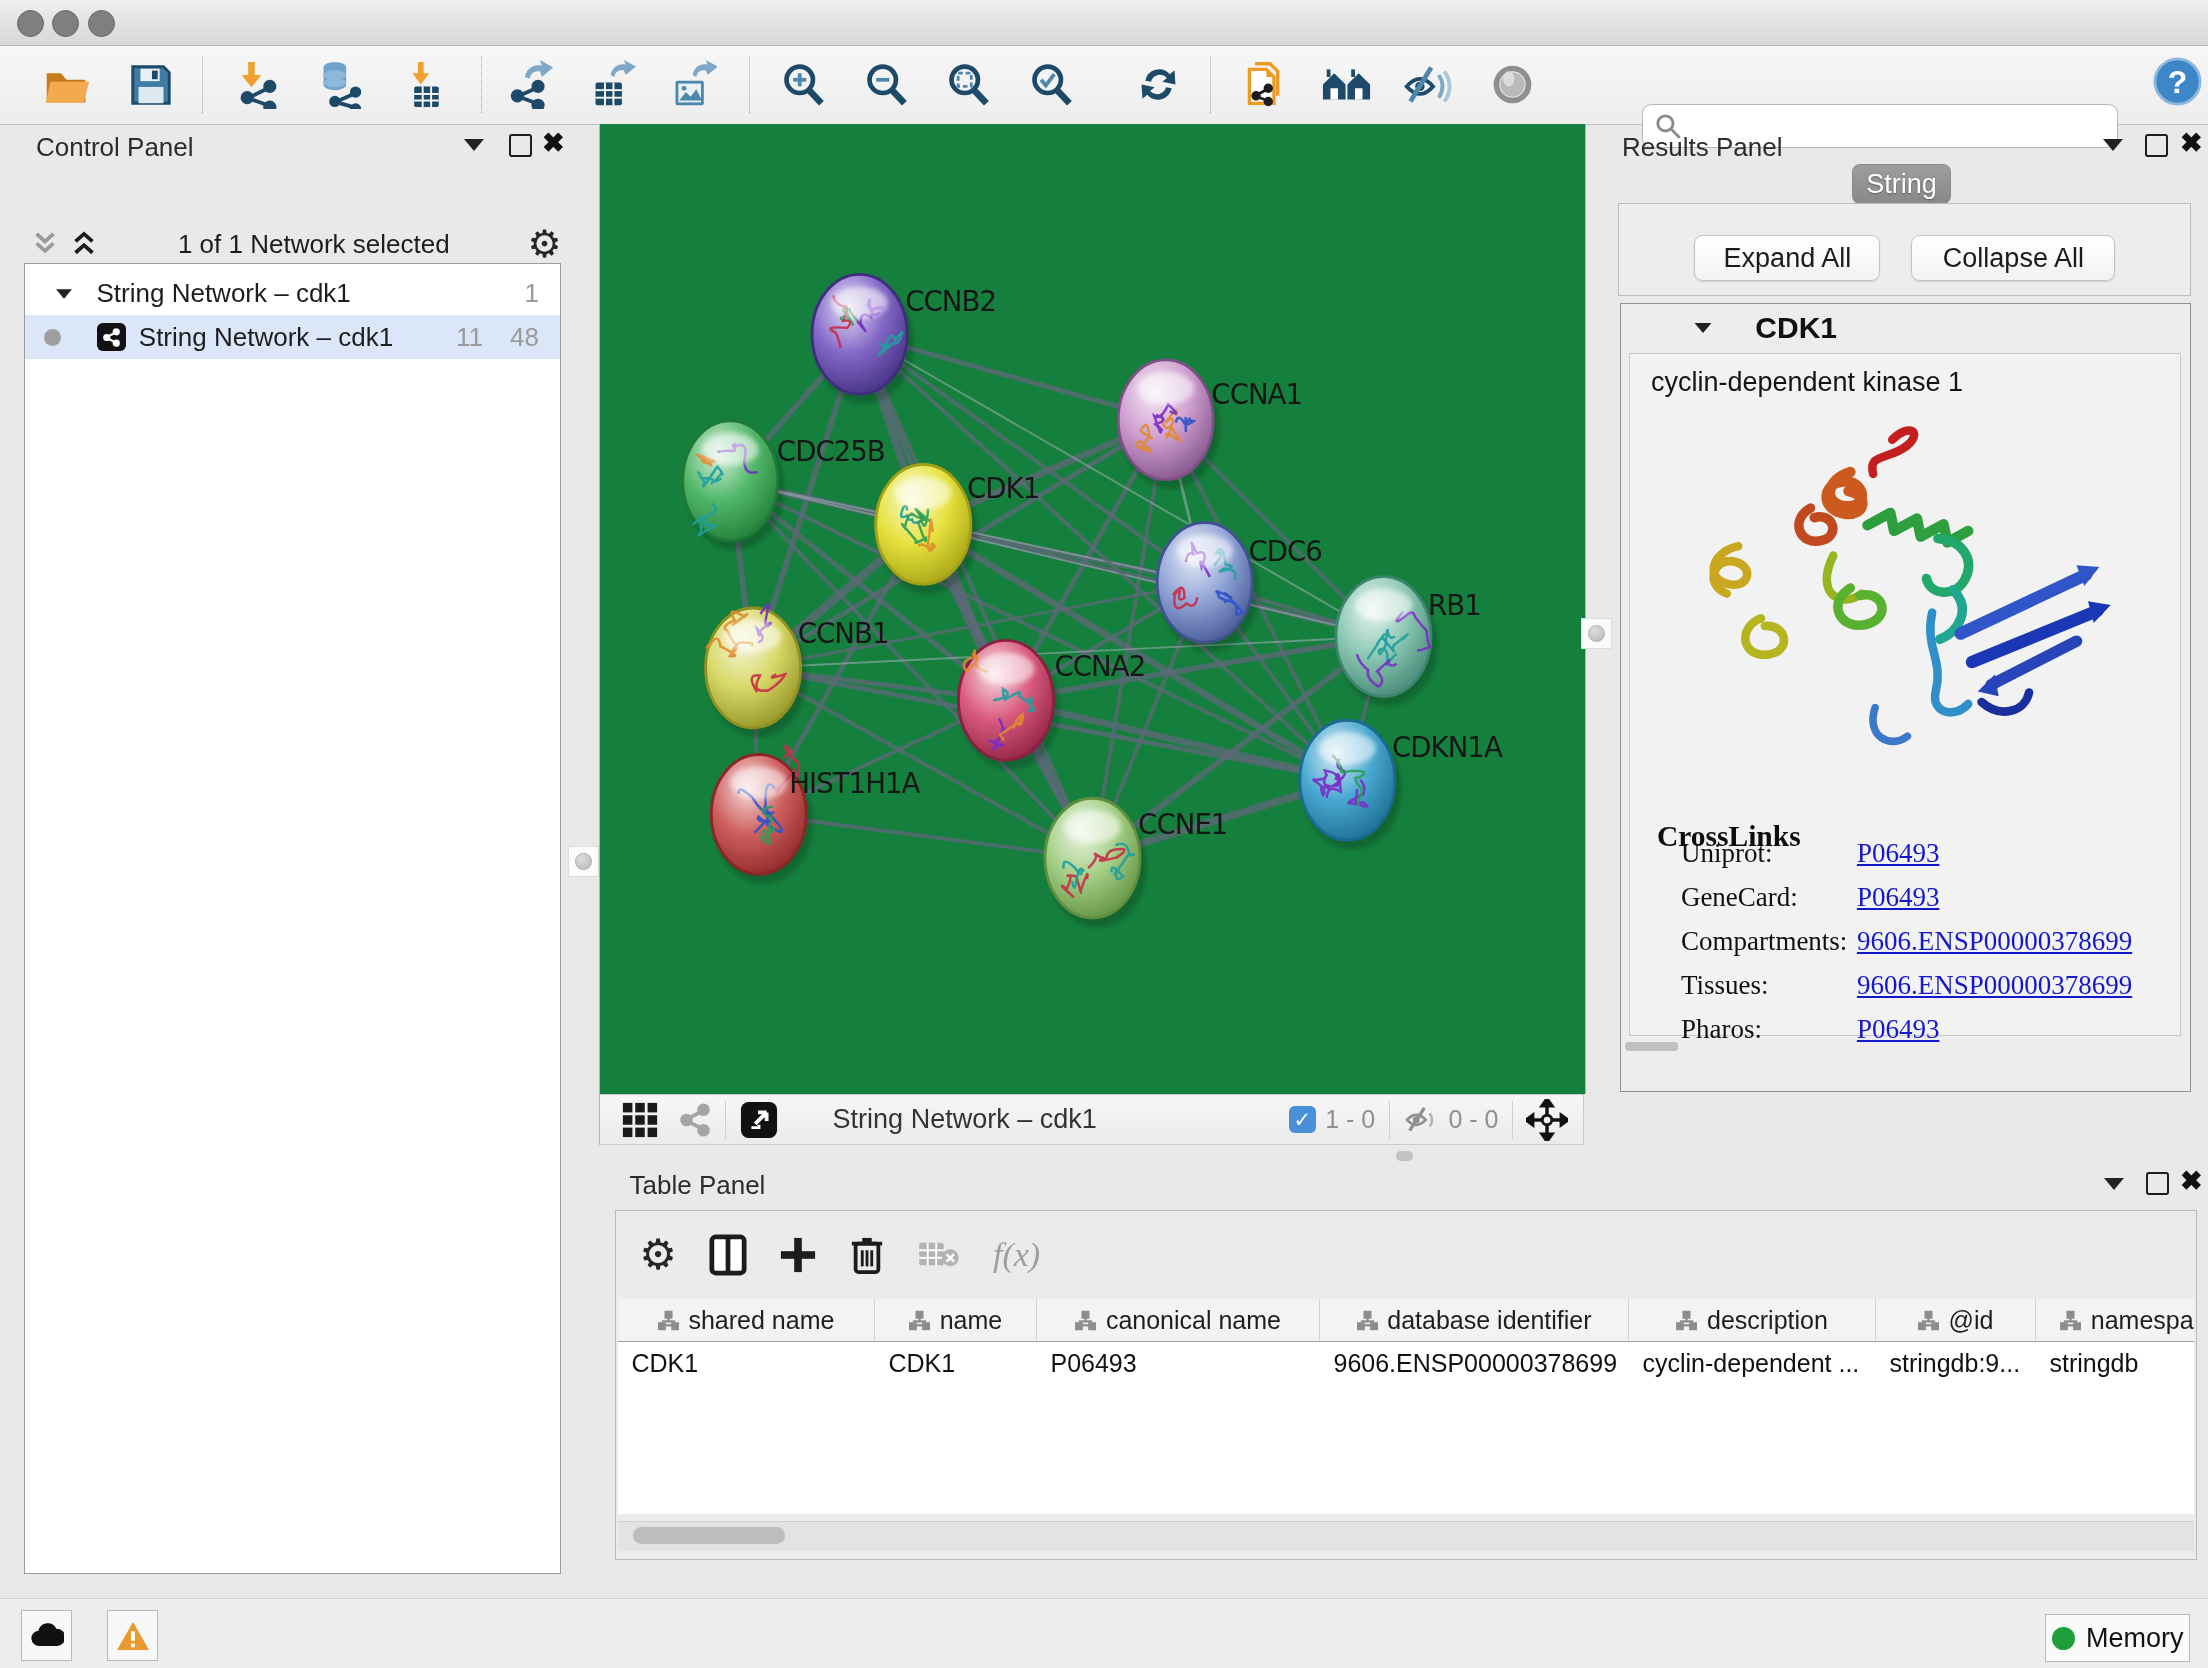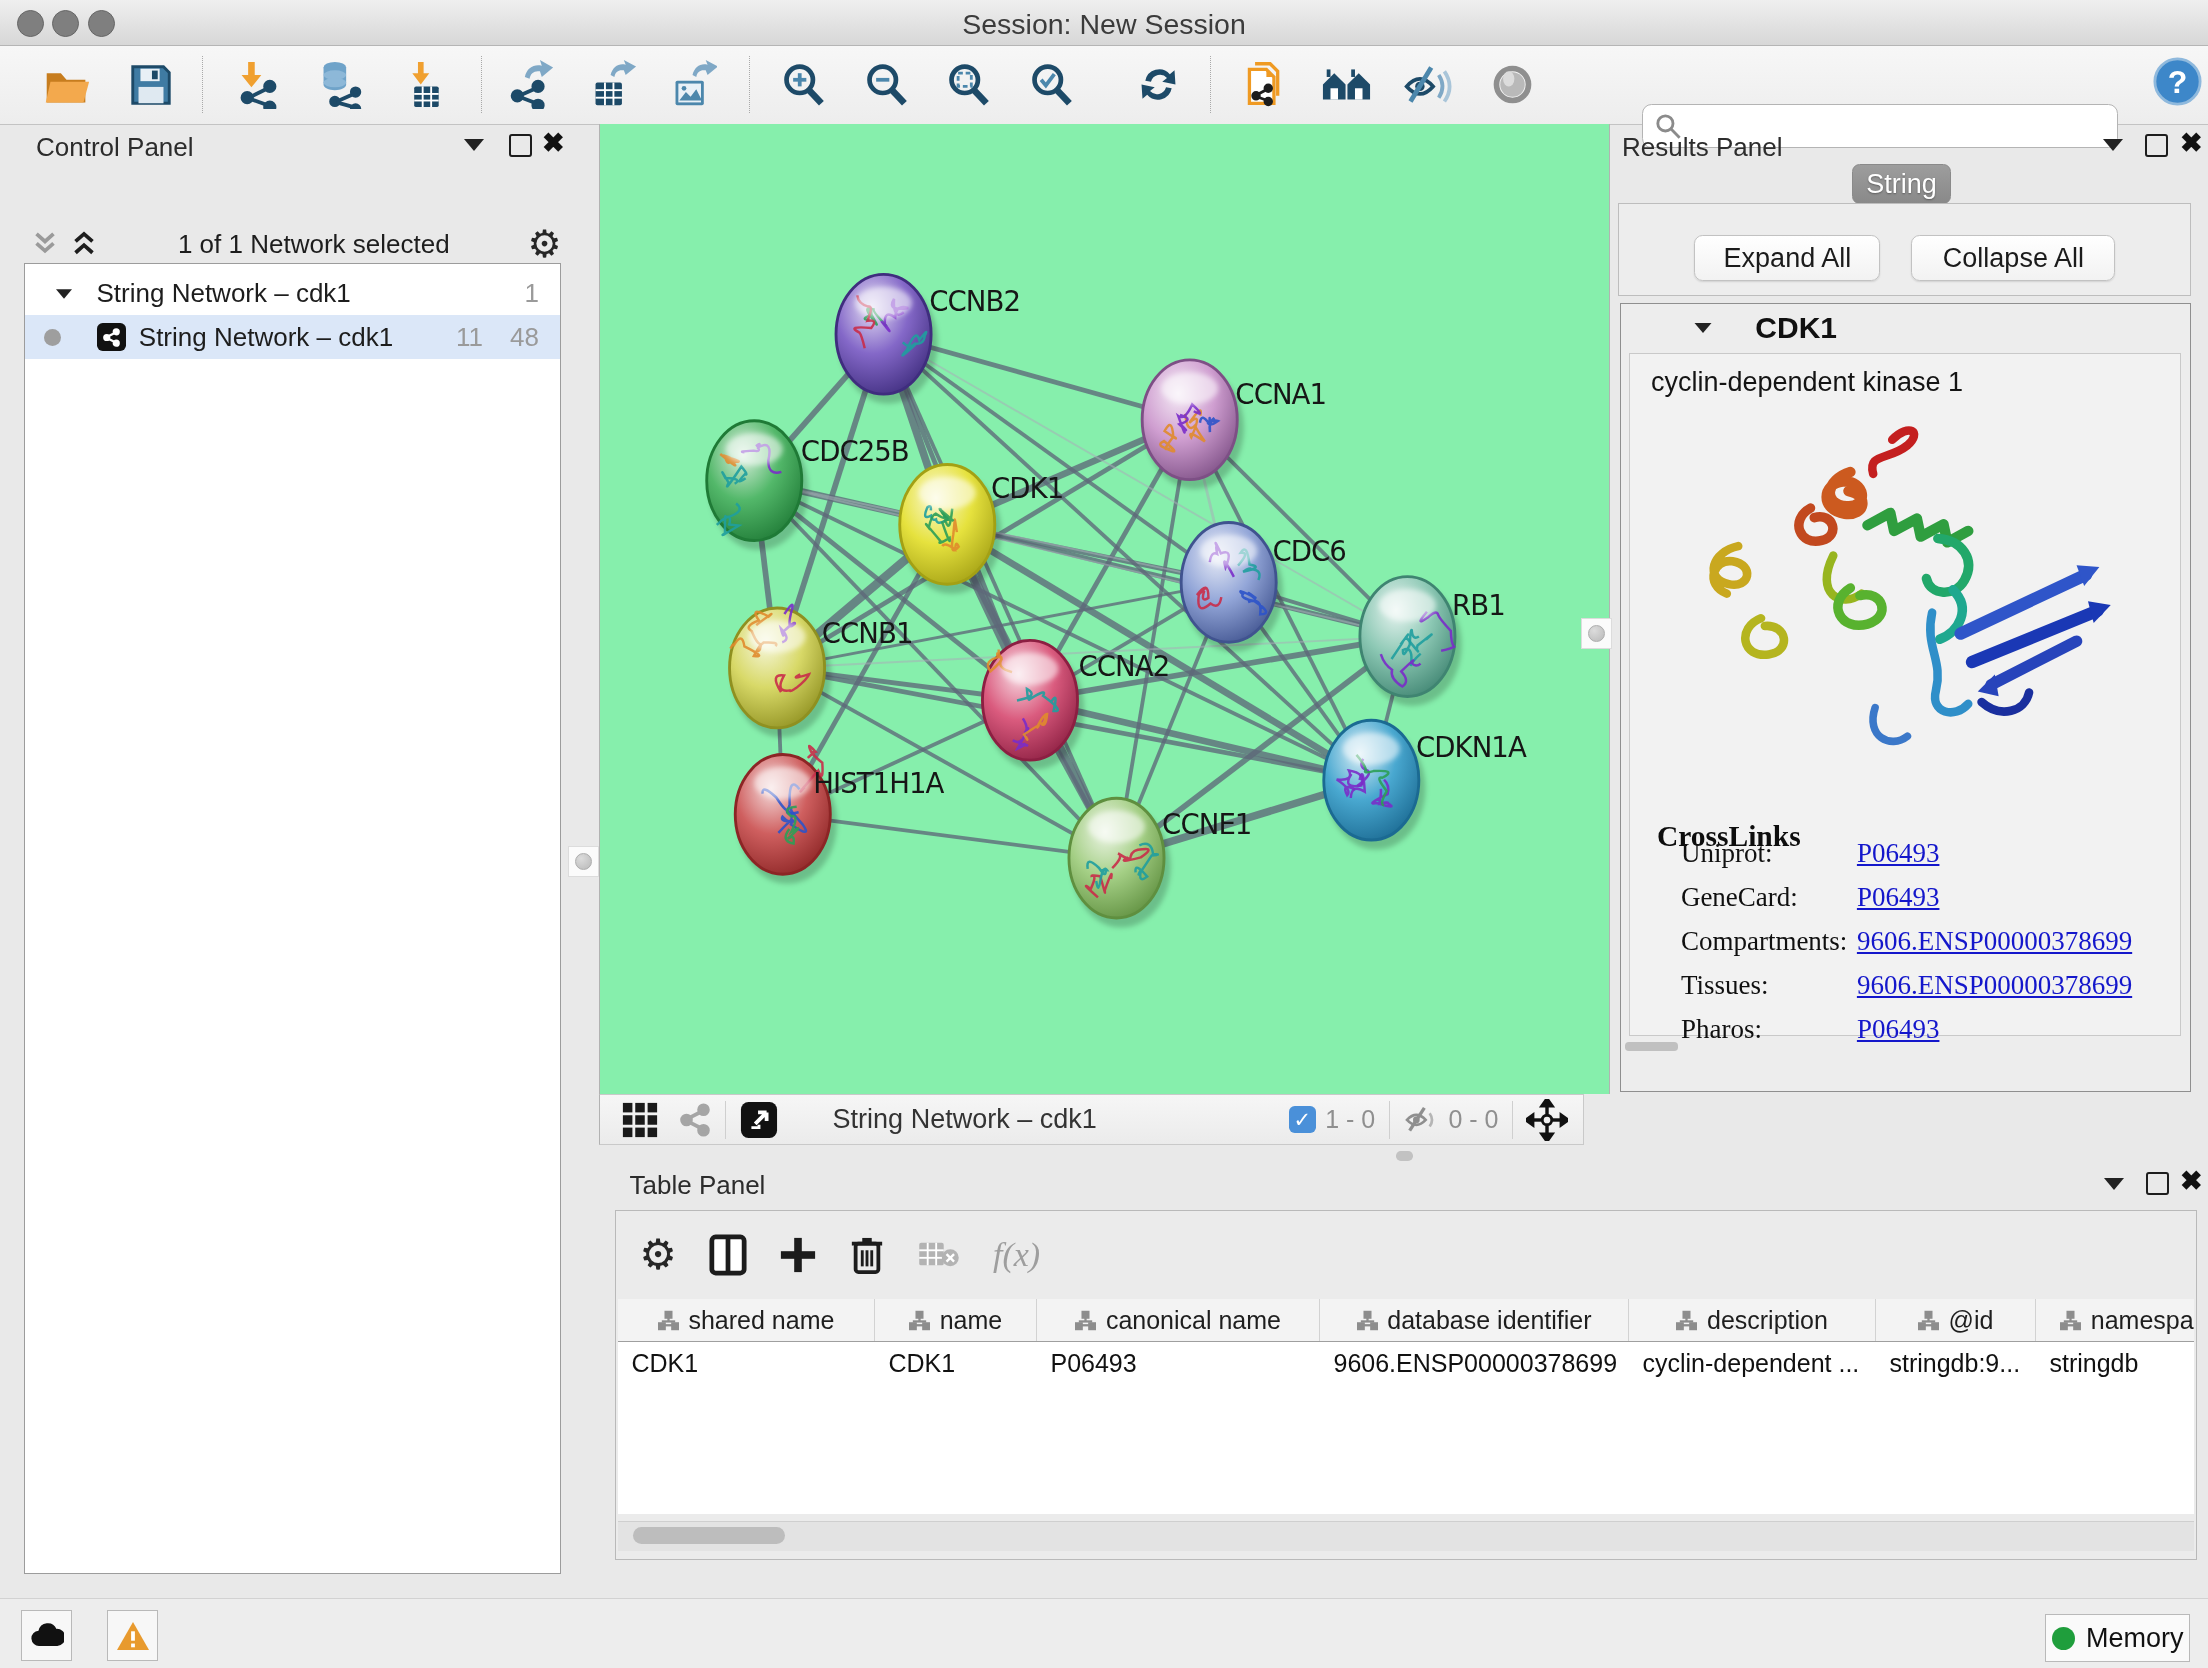--- a/index.html
+++ b/index.html
@@ -22,21 +22,21 @@
   .close-x{font-size:27px;font-weight:bold;color:#111;line-height:19px;}
   .tab{box-sizing:border-box;border:1px solid #c6c6c6;background:#fdfdfd;color:#1c1c1c;font-size:27px;display:flex;align-items:center;justify-content:center;border-radius:7.6px;cursor:pointer;}
   .tab.sel{background:linear-gradient(#9d9d9d,#898989);color:#fff;border-color:#8a8a8a;text-shadow:0 1px 1.9px rgba(0,0,0,.35);}
   
   .treebox{background:#fff;border:1.9px solid #9c9c9c;}
   .trow{position:absolute;left:0;width:100%;height:44px;display:flex;align-items:center;font-size:26px;color:#1d1d1d;}
   .trow .num{color:#9a9a9a;}
   .sel-row{background:#dbe7f8;}
   .share-badge{width:28.5px;height:28.5px;background:#111;border-radius:5.7px;display:flex;align-items:center;justify-content:center;}
   
-  .canvas{left:599px;top:124px;width:985px;height:970px;background:#86efac;border-left:1px solid #b2b2b2;border-right:1px solid #b2b2b2;padding-left:24px;}
+  .canvas{left:599px;top:124px;width:985px;height:970px;background:#15803d;border-left:1px solid #b2b2b2;border-right:1px solid #b2b2b2;}
   .cfooter{left:599px;top:1094px;width:985px;height:51px;background:linear-gradient(#f6f6f6,#ebebeb);border:1px solid #c9c9c9;border-left:1px solid #b2b2b2;box-sizing:border-box;display:flex;align-items:center;}
   .cfsep{width:0;height:38px;border-left:1px solid #cfcfcf;margin:0 13.3px;}
   .cf-label{font-size:27px;color:#333;}
   .cf-num{font-size:25px;color:#8f8f8f;}
   .checkbox{width:27px;height:27px;background:#4a90d9;border-radius:5.7px;color:#fff;font-size:21px;display:flex;align-items:center;justify-content:center;}
   
   .rbox{box-sizing:border-box;}
   .btn{background:linear-gradient(#ffffff,#f2f2f2);border:1px solid #c2c2c2;border-radius:8.6px;font-size:27px;color:#1b1b1b;display:flex;align-items:center;justify-content:center;cursor:pointer;box-shadow:0 1px 1.9px rgba(0,0,0,.12);}
   .serif{font-family:"Liberation Serif",serif;}
   .xl-label{font-size:27px;color:#101010;}
@@ -55,21 +55,20 @@
 </style>
 </head>
 <body>
 
 <div id="app">
 
   <div class="abs titlebar">
     <div class="abs tl-btn" style="left:17px;"></div>
     <div class="abs tl-btn" style="left:52px;"></div>
     <div class="abs tl-btn" style="left:88px;"></div>
-    <div class="abs win-title">Session: New Session</div>
   </div>
 
   <div class="abs toolbar">
     <div class="abs ticon" style="left:41px;">
       <svg width="49" height="49" viewBox="0 0 52 52">
           <path d="M5 14 h15 l6 7 h20 v24 H5 z" fill="#c77d1e"></path>
           <path d="M9 23 h41 l-6 22 H4 z" fill="#f3a94d"></path>
         </svg>
     </div>
     <div class="abs ticon" style="left:125px;">

